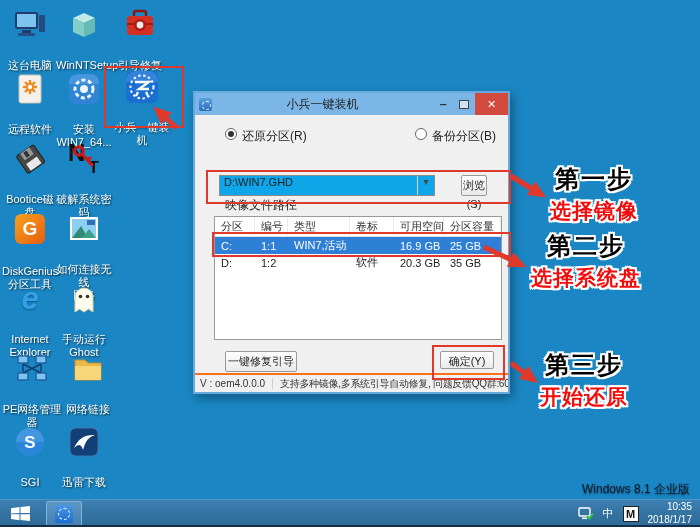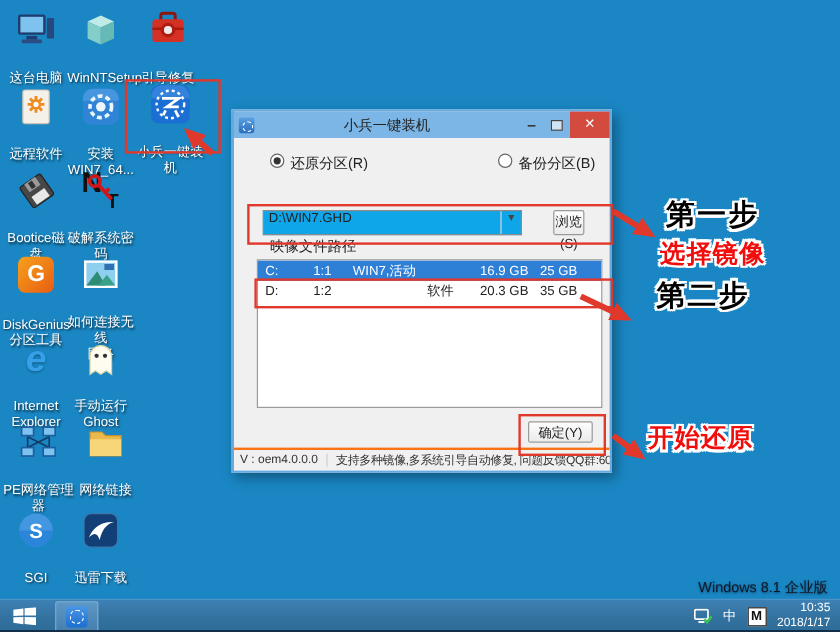--- a/index.html
+++ b/index.html
@@ -314,60 +314,71 @@
 
       <div class="pathlbl">映像文件路径</div>
 
       <div class="combo">
         <span class="val">D:\WIN7.GHD</span>
         <span class="chev">▾</span>
       </div>
       <div class="btn" style="left:266px;top:60px;width:26px;height:21px;">浏览(S)</div>
 
       <div class="tablewrap">
+        <div class="trow thead">
+          <span>分区</span>
+          <span>编号</span>
+          <span>类型</span>
+          <span>卷标</span>
+          <span>可用空间</span>
+          <span>分区容量</span>
+        </div>
         <div class="trow sel">
           <span>C:</span>
           <span>1:1</span>
           <span>WIN7,活动</span>
           <span></span>
           <span>16.9 GB</span>
           <span>25 GB</span>
         </div>
         <div class="trow">
           <span>D:</span>
           <span>1:2</span>
           <span></span>
           <span>软件</span>
           <span>20.3 GB</span>
           <span>35 GB</span>
         </div>
       </div>
 
+      <div class="btn" style="left:30px;top:236px;width:72px;height:21px;">一键修复引导</div>
       <div class="btn" style="left:245px;top:236px;width:54px;height:18px;">确定(Y)</div>
 
       <div class="statusbar">
         <span class="ver">V : oem4.0.0.0</span>
         <span class="msg">支持多种镜像,多系统引导自动修复, 问题反馈QQ群:606616468</span>
       </div>
     </div>
   </div>
 
   <div class="hl" style="left:104px;top:66px;width:76px;height:58px;"></div>
   <div class="hl" style="left:206px;top:170px;width:301px;height:30px;"></div>
   <div class="hl" style="left:212px;top:232px;width:295px;height:21px;"></div>
   <div class="hl" style="left:432px;top:345px;width:69px;height:31px;"></div>
 
   <div class="anno" style="left:536px;top:163px;width:116px;">
     <div class="step">第一步</div>
     <div class="act">选择镜像</div>
   </div>
   <div class="anno" style="left:524px;top:230px;width:124px;">
     <div class="step">第二步</div>
+    <div class="act">选择系统盘</div>
   </div>
   <div class="anno" style="left:528px;top:349px;width:112px;">
+    <div class="step">第三步</div>
     <div class="act">开始还原</div>
   </div>
 
   <svg class="arrows" width="700" height="527">
     <defs>
       <marker id="ah" markerWidth="4" markerHeight="4" refX="2.6" refY="1.6" orient="auto">
         <path d="M0,0 L3.6,1.6 L0,3.2 z" fill="#e0392b"></path>
       </marker>
     </defs>
     <line x1="177" y1="128" x2="157" y2="110" stroke="#e0392b" stroke-width="5" marker-end="url(#ah)"></line>

